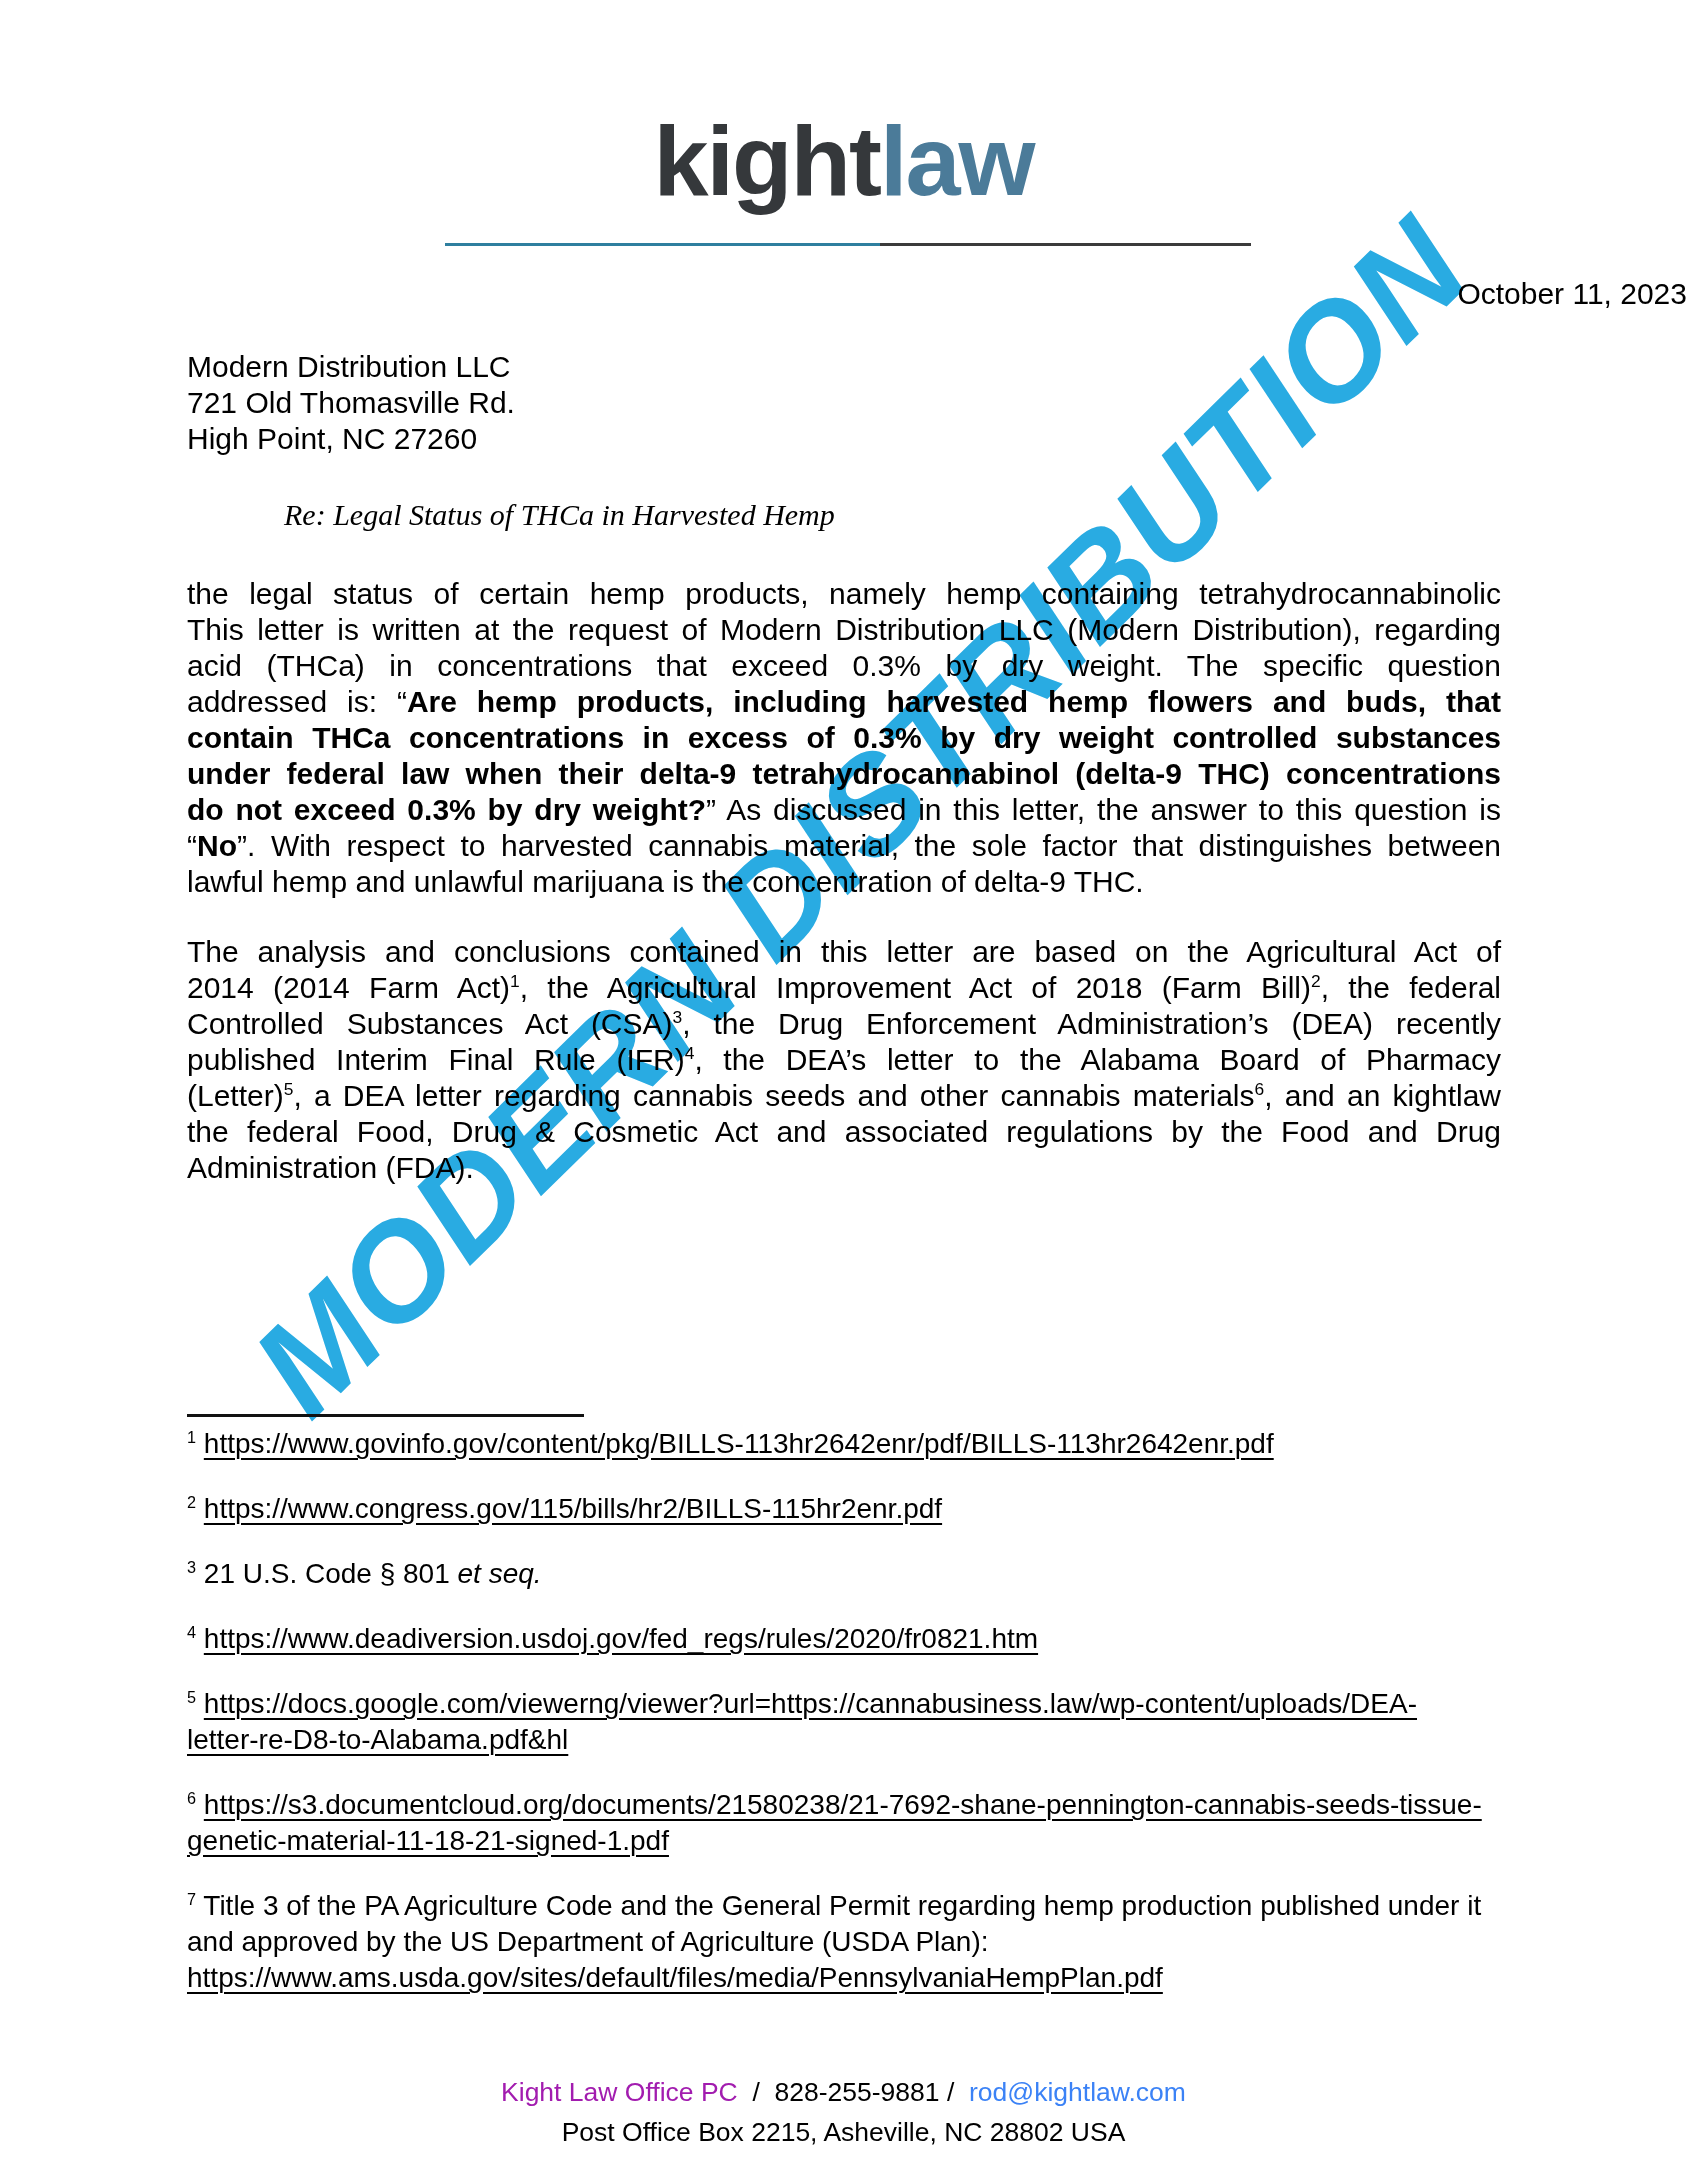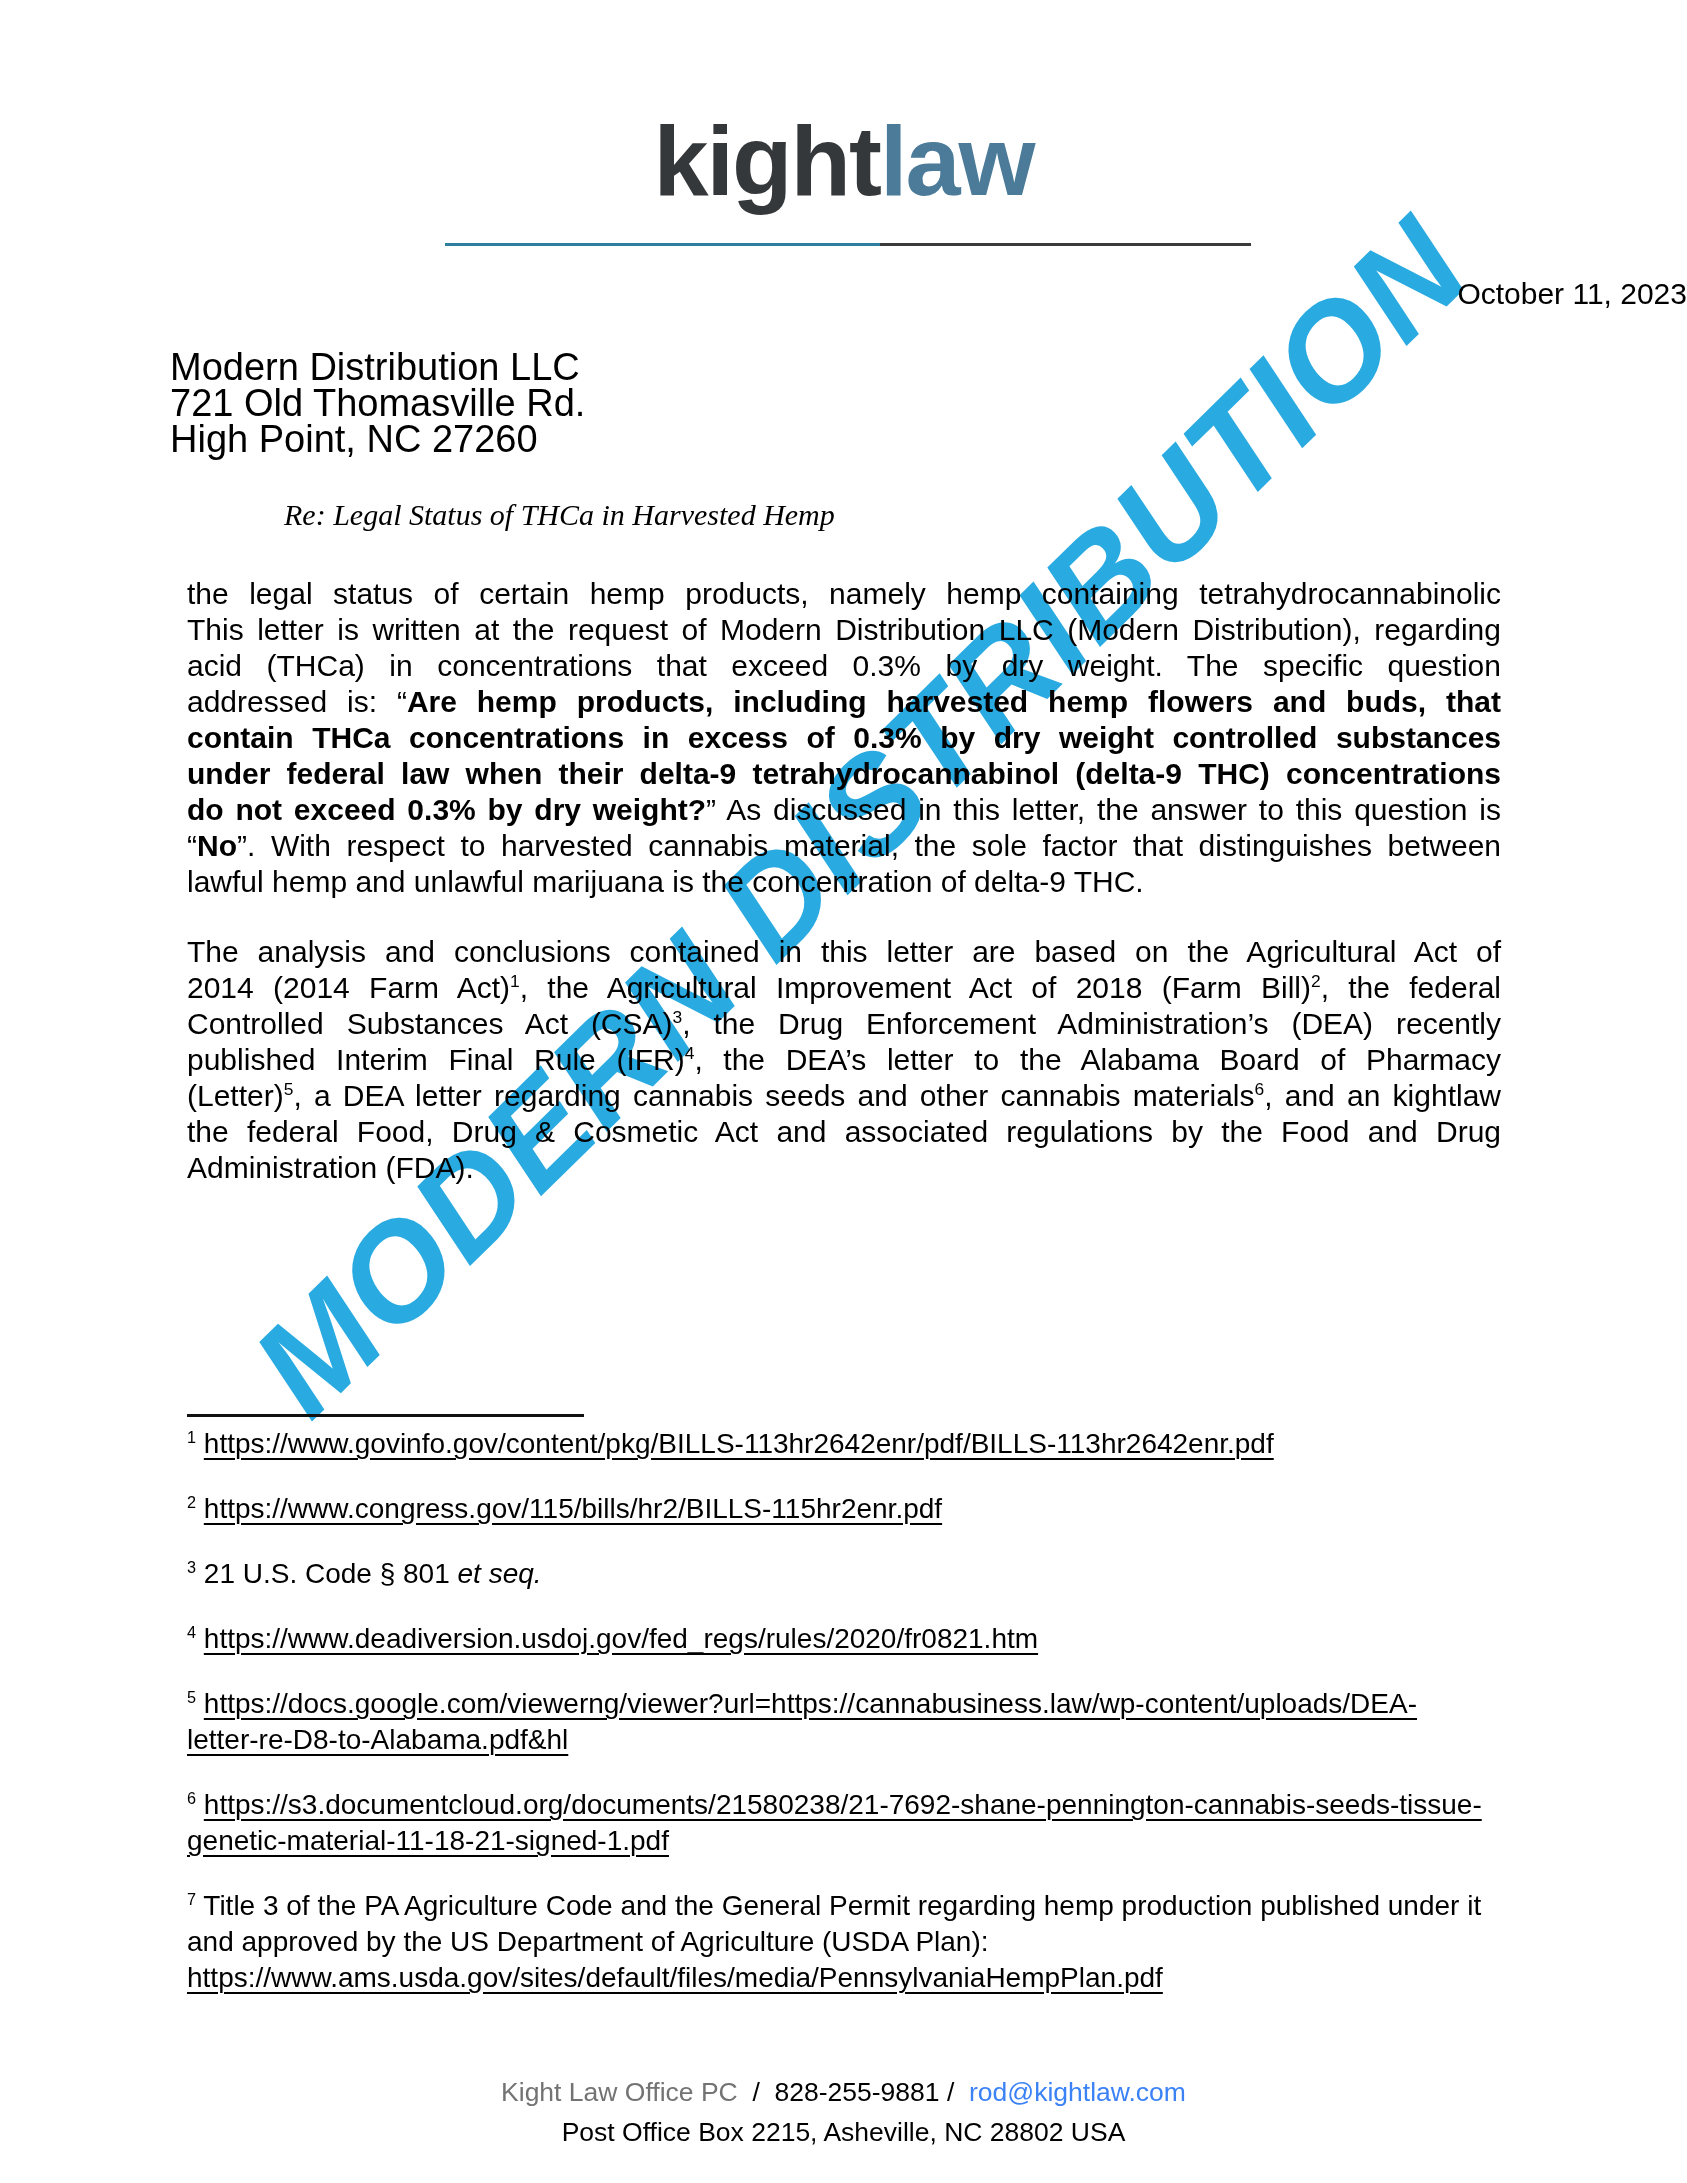--- a/index.html
+++ b/index.html
@@ -28,21 +28,21 @@
   .logo{
     position:absolute;top:111px;left:0;width:100%;
     text-align:center;
     font-size:99px;line-height:99px;font-weight:bold;letter-spacing:-2px;
   }
   .header-rule{position:absolute;top:243px;left:445px;width:806px;height:4px;font-size:0;}
   .header-rule span{display:inline-block;height:3.3px;vertical-align:top;}
   .rule-left{width:54%;}
   .rule-right{width:46%;}
   .date-line{position:absolute;top:276px;left:0;width:100%;text-align:right;font-size:30px;line-height:36px;}
-  .address{position:absolute;top:349px;left:170px;font-size:38px;line-height:36px;}
+  .address{position:absolute;top:349px;left:187px;font-size:30px;line-height:36px;}
   .re-line{position:absolute;top:497px;left:284px;font-size:30px;line-height:36px;font-style:italic;font-family:Liberation Serif, serif;}
   .para{position:absolute;left:187px;width:1314px;font-size:30px;line-height:36px;}
   .para-1{top:576px;}
   .para-2{top:934px;}
   .tline{text-align:justify;text-align-last:justify;}
   .tline.last{text-align-last:left;}
   .fline{text-align:left;}
   .b{font-weight:bold;}
   .i{font-style:italic;}
   .u{text-decoration:underline;text-decoration-thickness:2px;text-underline-offset:4.6px;}
@@ -126,20 +126,20 @@
         </div>
         <div class="footnote">
           <div class="fline"><sup>7</sup><span> </span><span>Title 3 of the PA Agriculture Code and the General Permit regarding hemp production published under it</span></div>
           <div class="fline"><span>and approved by the US Department of Agriculture (USDA Plan):</span></div>
           <div class="fline"><span class="u">https://www.ams.usda.gov/sites/default/files/media/PennsylvaniaHempPlan.pdf</span></div>
         </div>
       </div>
 
     <div class="page-footer">
       <div>
-        <span style="color: #737373;">Kight Law Office PC</span><span style="white-space:pre">  /  </span><span>828-255-9881</span><span style="white-space:pre"> /  </span><span style="color: #3b82f6;">rod@kightlaw.com</span>
+        <span style="color: #a21caf;">Kight Law Office PC</span><span style="white-space:pre">  /  </span><span>828-255-9881</span><span style="white-space:pre"> /  </span><span style="color: #3b82f6;">rod@kightlaw.com</span>
       </div>
       <div>Post Office Box 2215, Asheville, NC 28802 USA</div>
     </div>
 
   </div>
 </div>
 
 
 </body></html>

